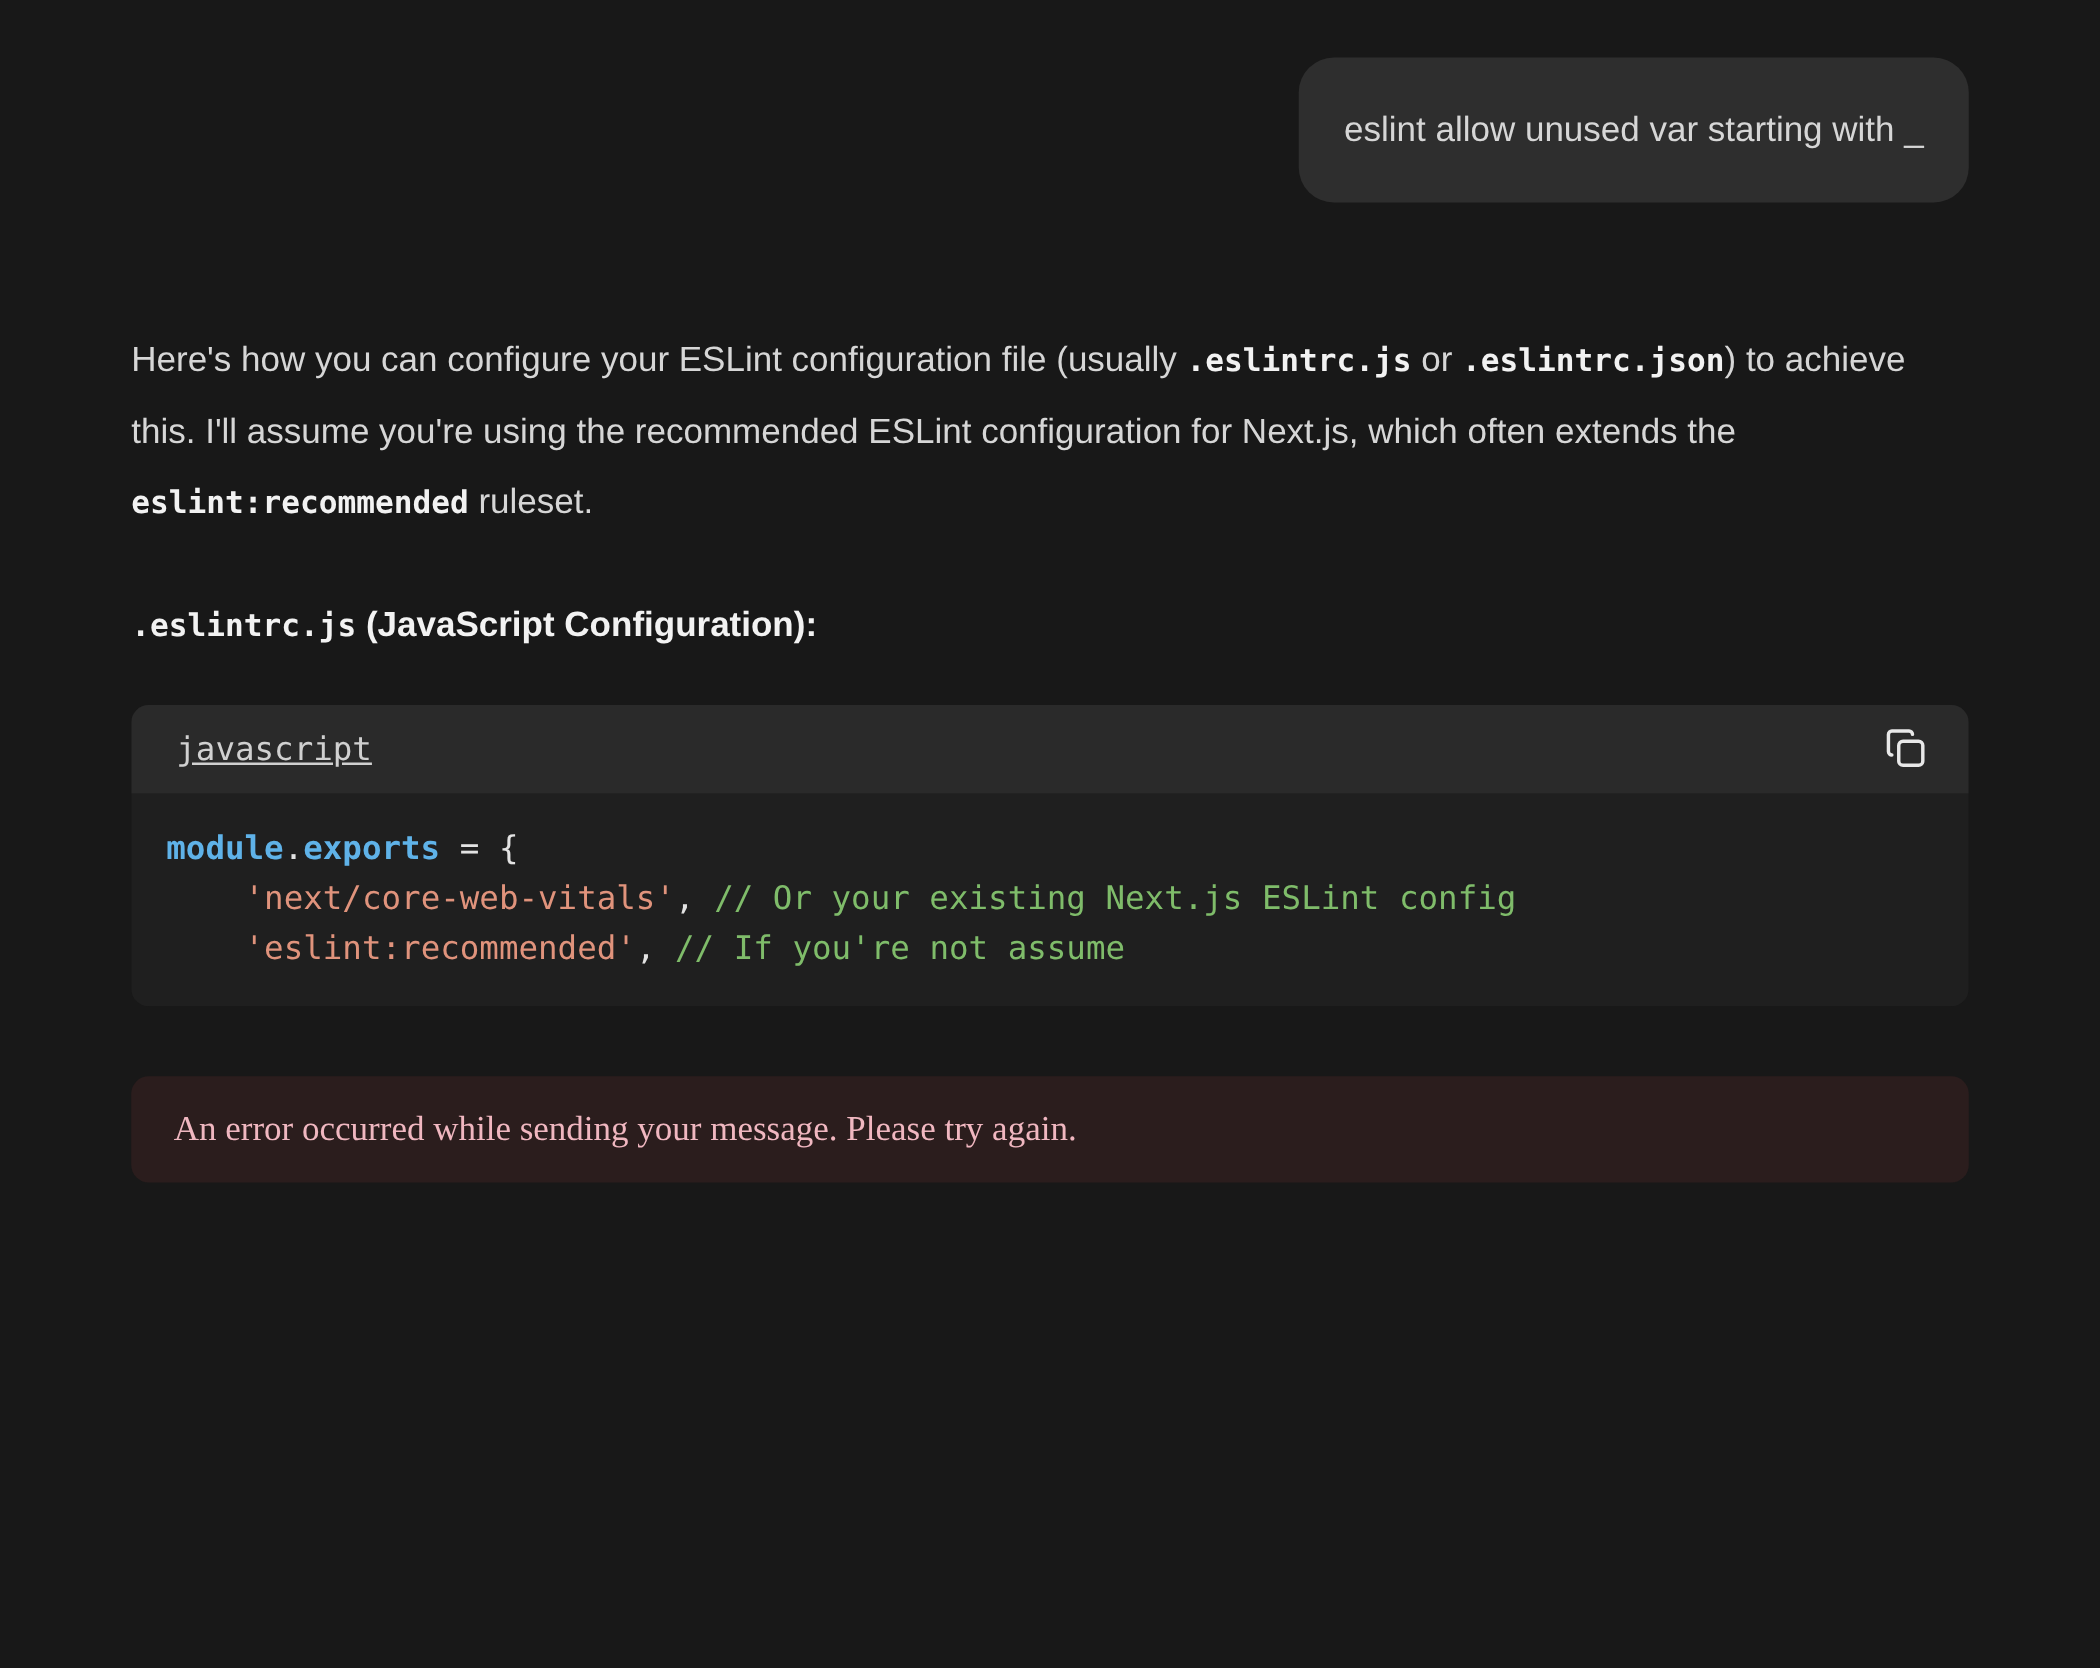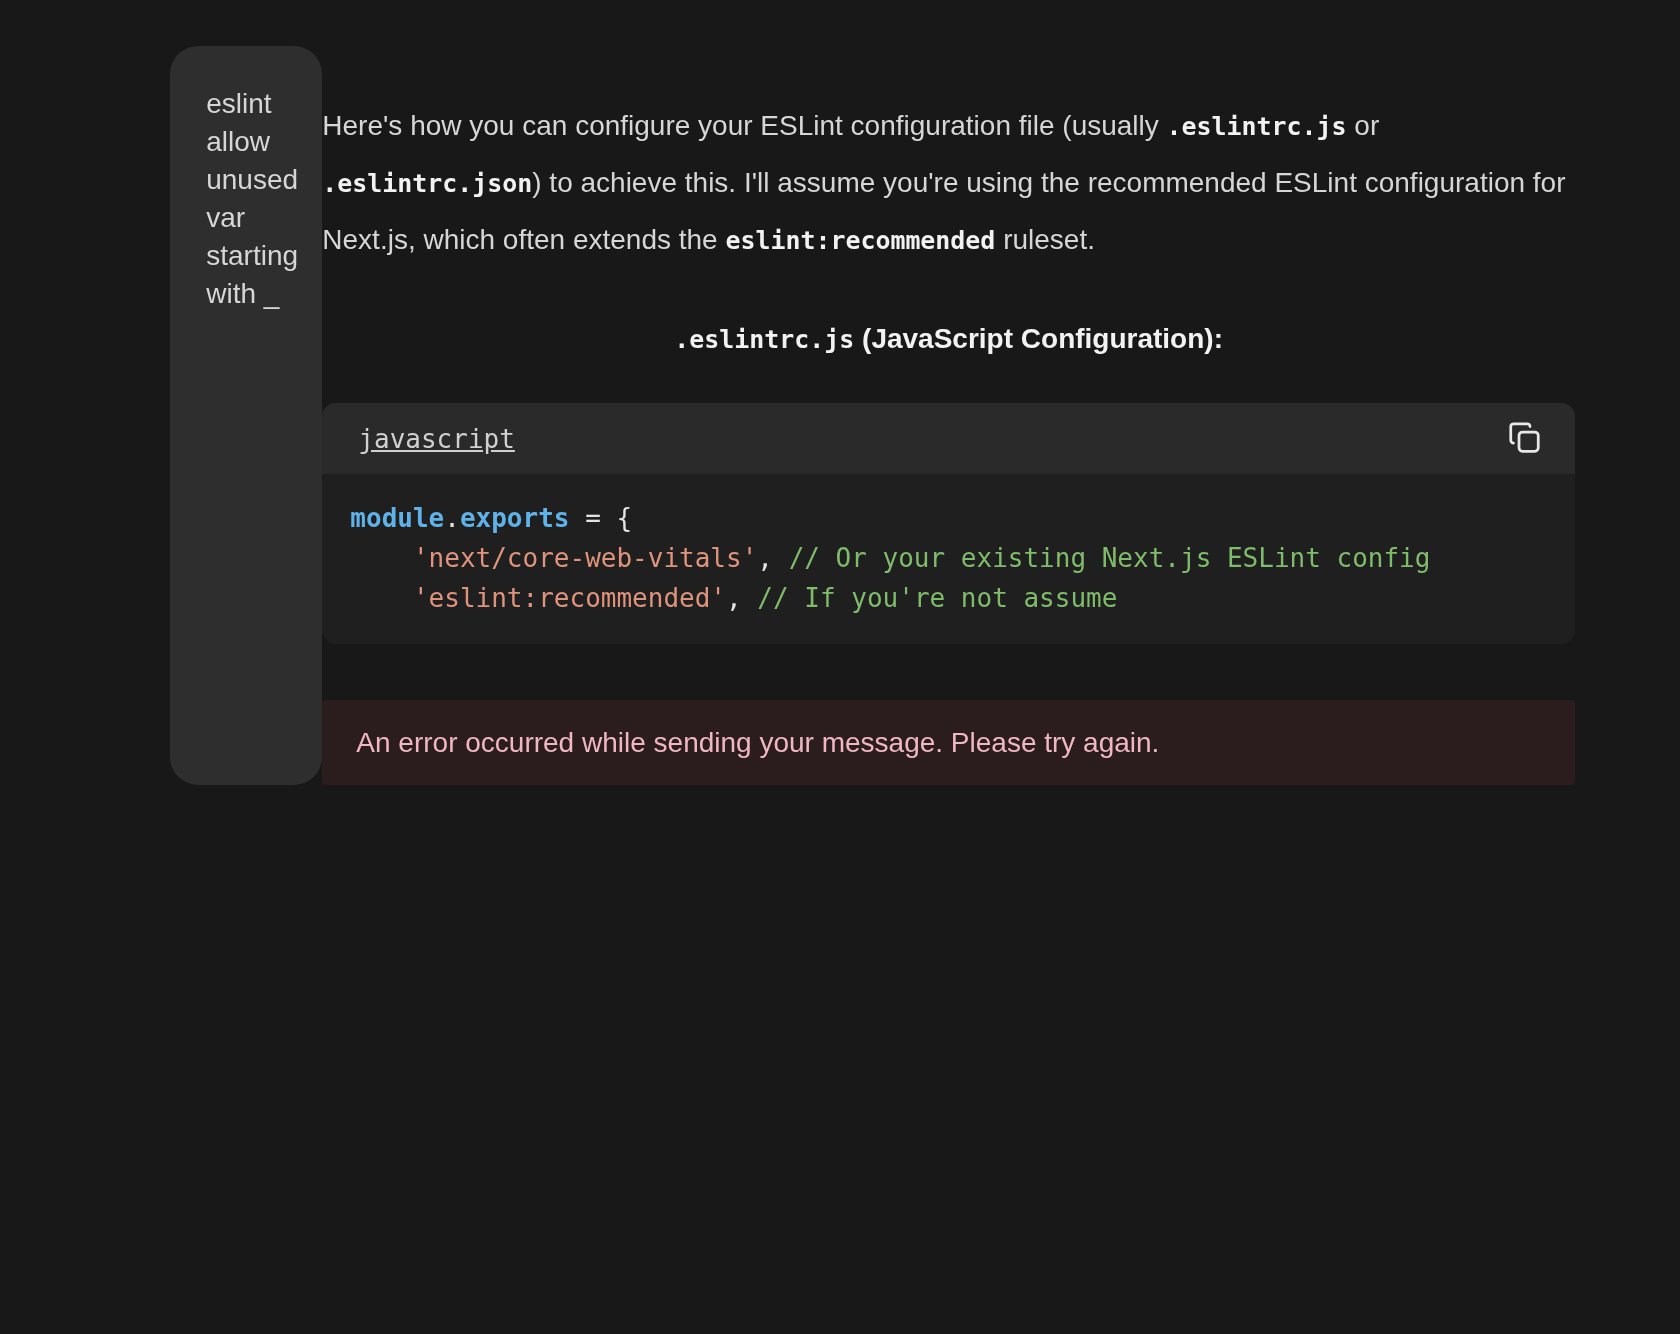--- a/index.html
+++ b/index.html
@@ -6,20 +6,21 @@
   html, body {
     width: 1680px; height: 1334px;
     background: var(--page-bg, #181818);
     font-family: "Liberation Sans", sans-serif;
     overflow: hidden;
   }
   .column {
     width: 1470px;
     margin: 0 auto;
     display: flex;
+    flex-direction: column;
   }
   
   .bubble-row { display: flex; justify-content: flex-end; margin-top: 46px; }
   .user-bubble {
     background: var(--bubble-bg, #2e2e2e);
     color: var(--body-text, #d6d6d6);
     font-size: 28px;
     line-height: 38px;
     padding: 39px 36px;
     border-radius: 28px;
@@ -45,21 +46,20 @@
     font-weight: bold;
     font-size: 0.89em;
     color: var(--bright-text, #f2f2f2);
   }
   .heading {
     font-size: 28px;
     line-height: 56px;
     font-weight: bold;
     margin-top: 2px;
     margin-bottom: 0;
-    text-align: center;
   }
   
   .code-block {
     margin-top: 35px;
     border-radius: 14px;
     overflow: hidden;
   }
   .code-header {
     background: var(--code-header-bg, #2a2a2a);
     height: 71px;
@@ -92,25 +92,26 @@
     white-space: pre;
   }
   .tok-fg      { color: var(--code-fg, #e3e3e3); }
   .tok-blue    { color: var(--code-blue, #5fb2e8); font-weight: bold; }
   .tok-string  { color: var(--code-string, #e0937c); }
   .tok-comment { color: var(--code-comment, #7fbc6a); }
   
   .error-banner {
     margin-top: 56px;
     background: var(--error-bg, #2b1d1d);
-    border-radius: 4px;
+    border-radius: 14px;
     height: 85px;
     display: flex;
     align-items: center;
     padding: 0 34px;
+    font-family: Liberation Serif, serif;
   }
   .error-text {
     color: var(--error-text, #f0b7c0);
     font-size: 28px;
   }
 </style>
 </head>
 <body>
 
 <div class="column">

